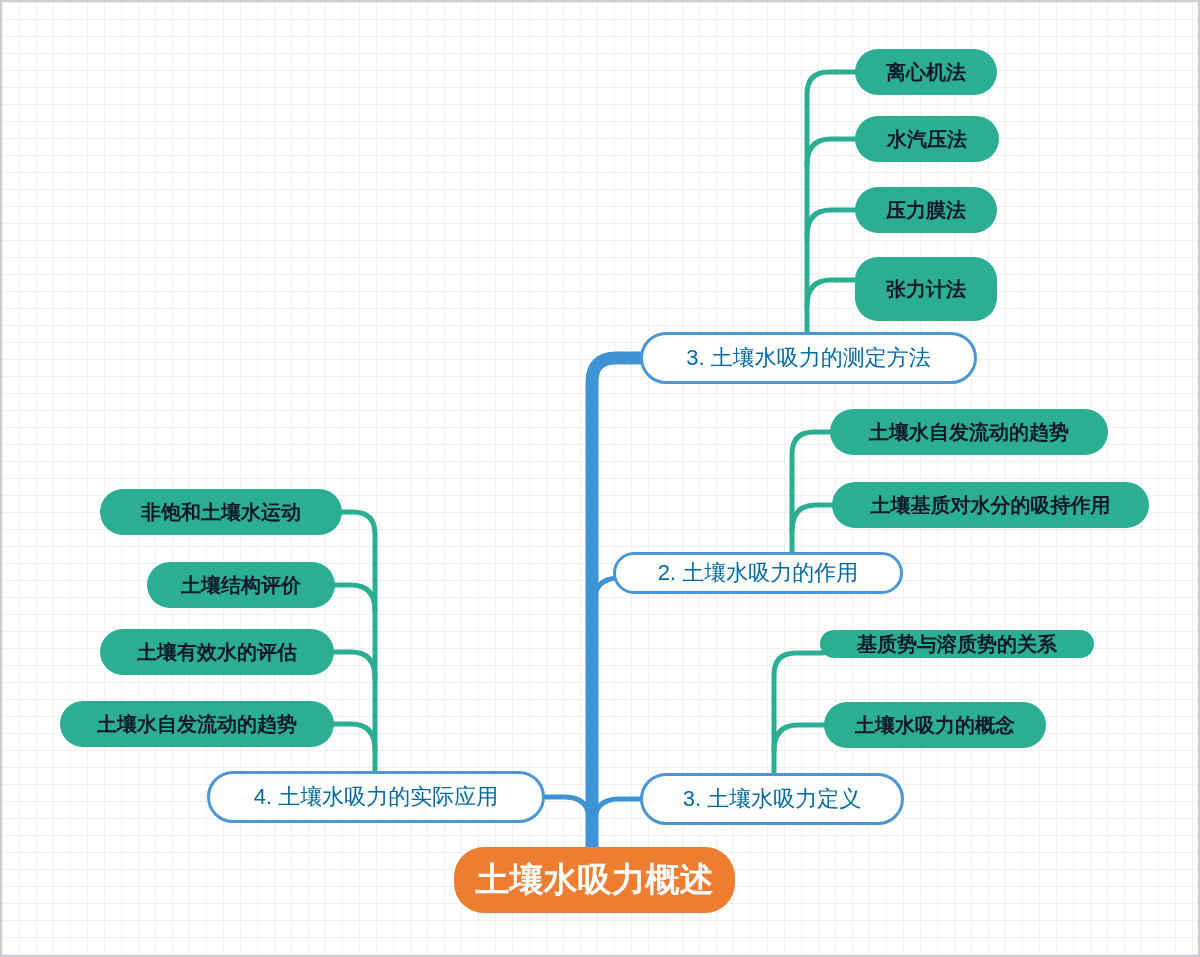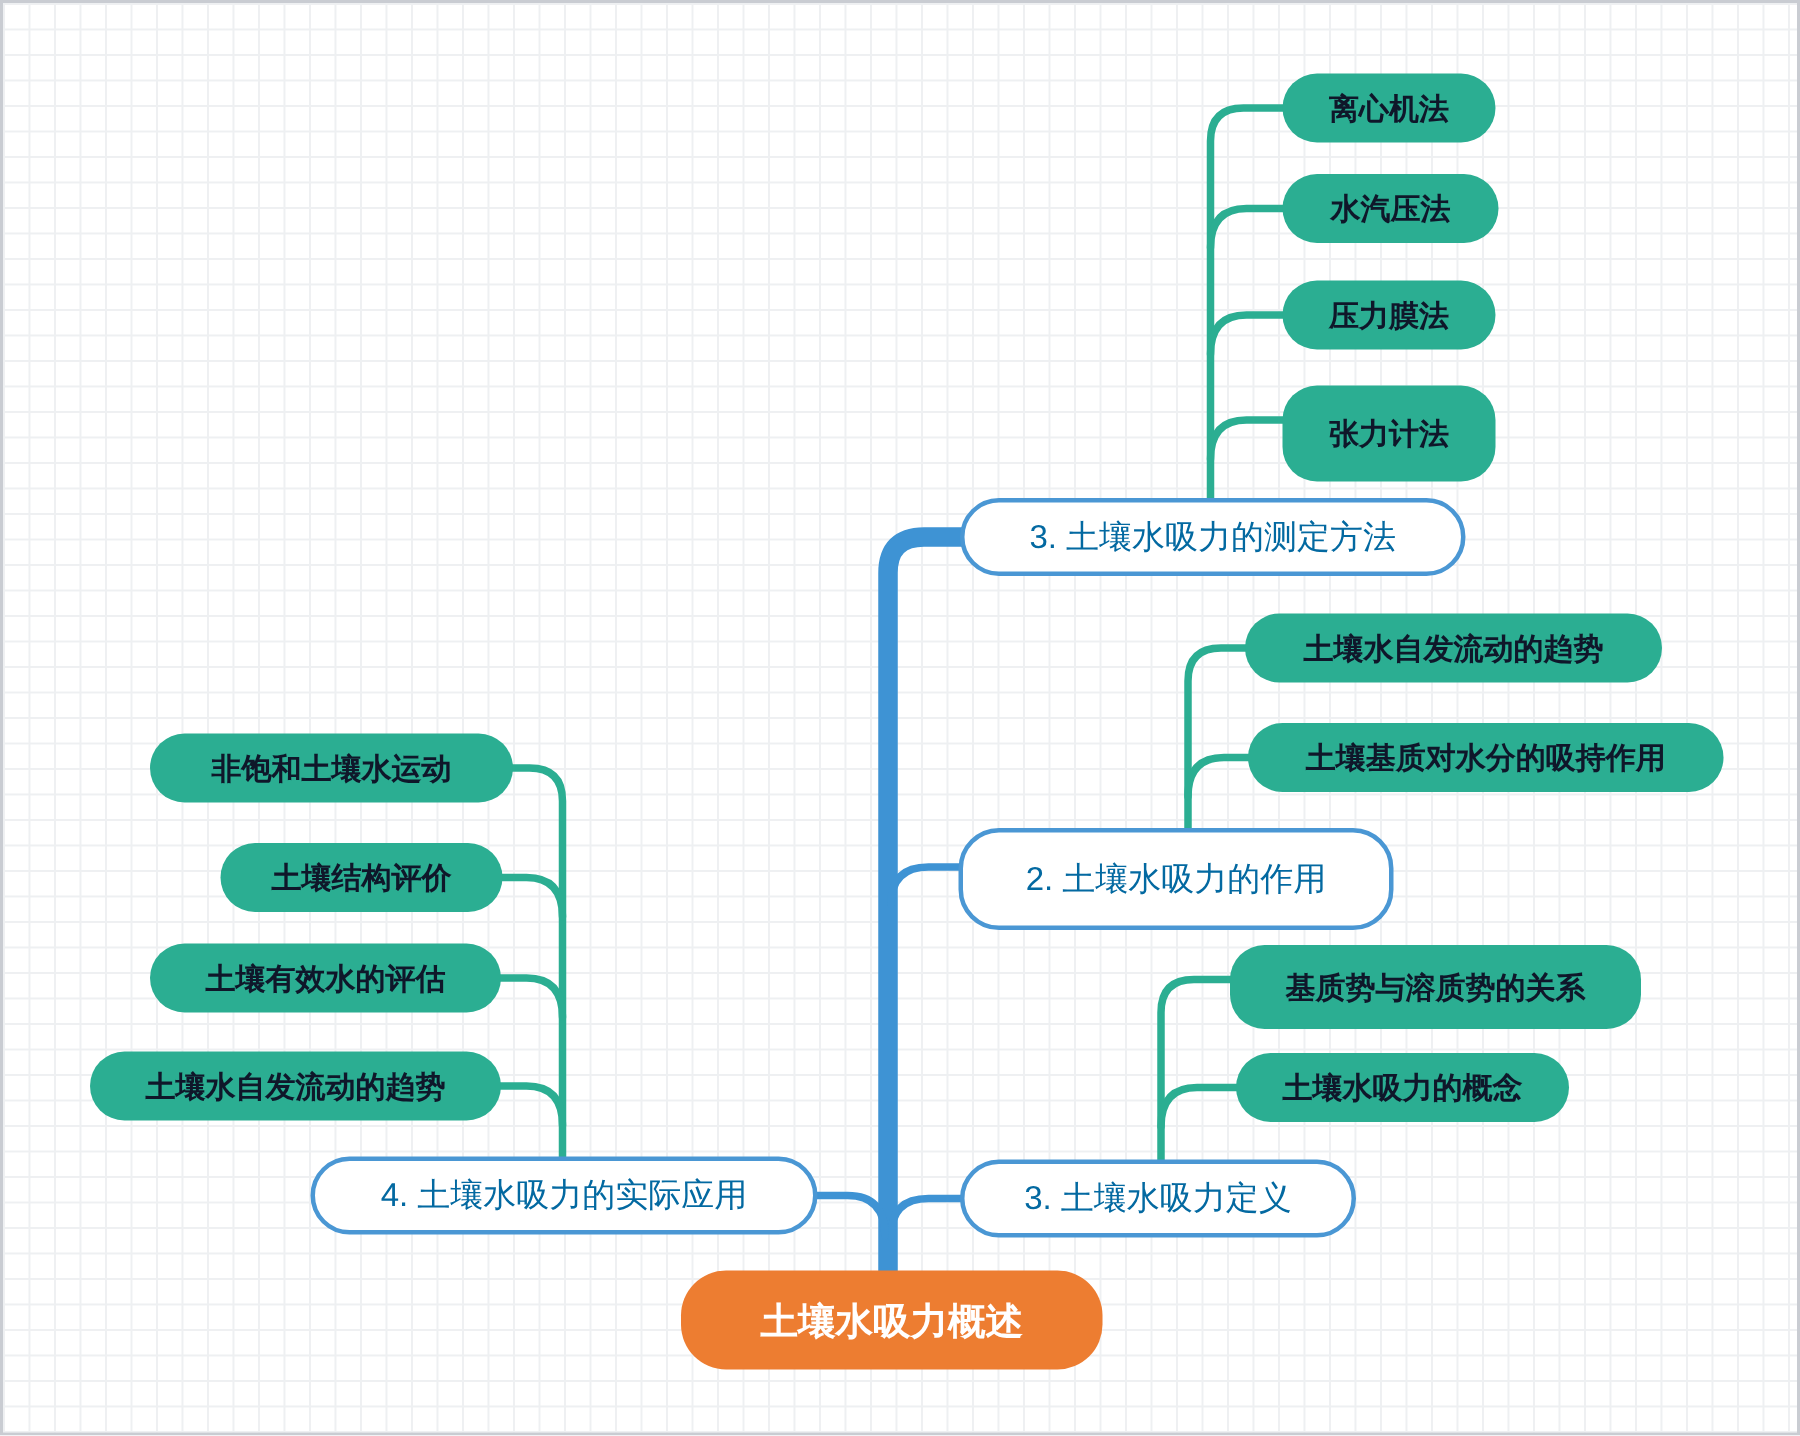--- a/index.html
+++ b/index.html
@@ -36,21 +36,21 @@
     background:#2BAE92;
     border-radius:23px;
     color:#0f172a;
     font-size:20px;
     font-weight:700;
   }
   .node.root{
     background:#ED7D31;
     border-radius:30px;
     color:#ffffff;
-    font-size:25px;
+    font-size:34px;
     font-weight:700;
   }
 </style>
 </head>
 <body>
 
 <div id="canvas">
 
   <svg id="connector-layer" viewBox="0 0 1200 957" xmlns="http://www.w3.org/2000/svg">
 
@@ -77,25 +77,25 @@
       <path d="M 373 771 V 532 Q 373 510 351 510 H 337" stroke-width="5"></path>
       <path d="M 373 609 Q 373 583 349 583 H 330" stroke-width="5"></path>
       <path d="M 373 676 Q 373 650 349 650 H 329" stroke-width="5"></path>
       <path d="M 373 748 Q 373 722 349 722 H 329" stroke-width="5"></path>
     </g>
   </svg>
 
   <div class="node root" style="left:452px;top:845px;width:281px;height:66px;">土壤水吸力概述</div>
 
   <div class="node main" style="left:638px;top:771px;width:264px;height:52px;">3. 土壤水吸力定义</div>
-  <div class="node main" style="left:637px;top:550px;width:290px;height:68px;">2. 土壤水吸力的作用</div>
+  <div class="node main" style="left:611px;top:550px;width:290px;height:42px;">2. 土壤水吸力的作用</div>
   <div class="node main" style="left:638px;top:330px;width:337px;height:52px;">3. 土壤水吸力的测定方法</div>
   <div class="node main" style="left:205px;top:769px;width:338px;height:52px;">4. 土壤水吸力的实际应用</div>
 
-  <div class="node leaf" style="left:818px;top:628px;width:274px;height:56px;">基质势与溶质势的关系</div>
+  <div class="node leaf" style="left:818px;top:628px;width:274px;height:28px;">基质势与溶质势的关系</div>
   <div class="node leaf" style="left:822px;top:700px;width:222px;height:46px;">土壤水吸力的概念</div>
 
   <div class="node leaf" style="left:828px;top:407px;width:278px;height:46px;">土壤水自发流动的趋势</div>
   <div class="node leaf" style="left:830px;top:480px;width:317px;height:46px;">土壤基质对水分的吸持作用</div>
 
   <div class="node leaf" style="left:853px;top:47px;width:142px;height:46px;">离心机法</div>
   <div class="node leaf" style="left:853px;top:114px;width:144px;height:46px;">水汽压法</div>
   <div class="node leaf" style="left:853px;top:185px;width:142px;height:46px;">压力膜法</div>
   <div class="node leaf" style="left:853px;top:255px;width:142px;height:64px;text-align:right;">张力计法</div>
 

